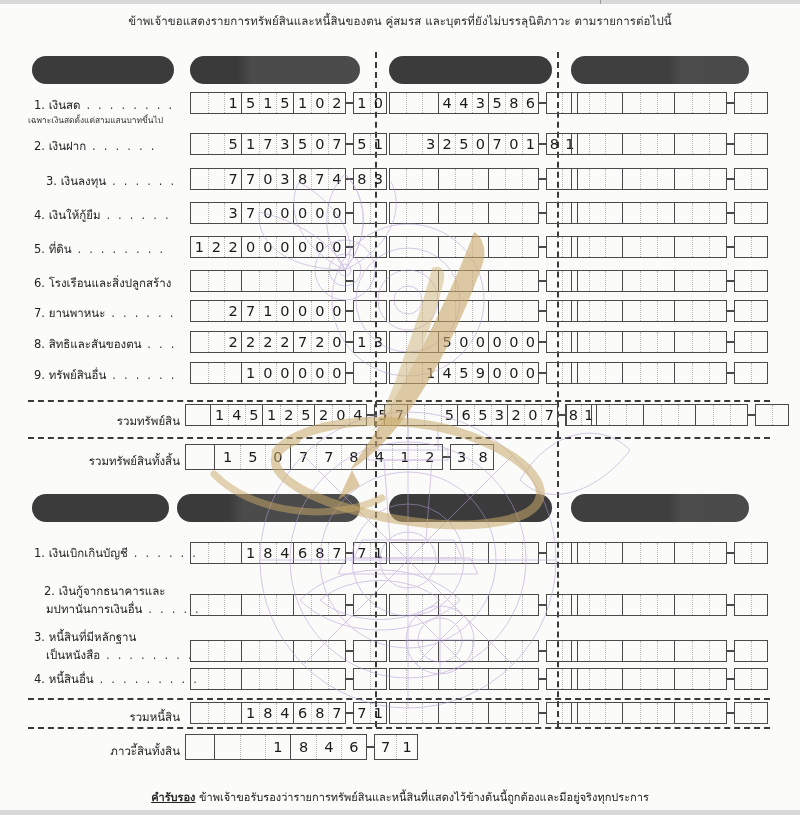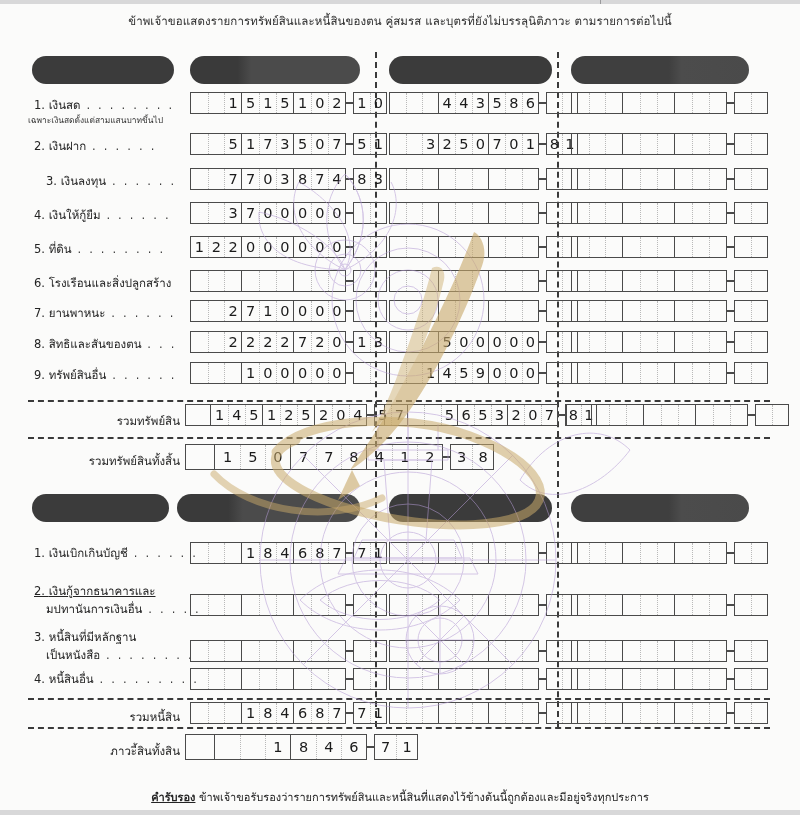--- a/index.html
+++ b/index.html
@@ -1200,21 +1200,21 @@
           <div class="cell" style="width: 17.3333px;"></div>
           <div class="cell" style="width: 17.3333px;"></div>
           <div class="cell" style="width: 17.3333px;"></div>
         </div>
         <div class="dash"></div>
         <div class="satang" style="width: 34px;">
           <div class="cell" style="width: 17px;"></div>
           <div class="cell" style="width: 17px;"></div>
         </div>
       </div>
-      <div class="rowlabel" style="left: 34px; top: 582px; text-decoration: underline;"><span>2. </span><span>เงินกู้จากธนาคารและ</span><span class="dots"> </span></div>
+      <div class="rowlabel" style="left: 44px; top: 582px;"><span>2. </span><span>เงินกู้จากธนาคารและ</span><span class="dots"> </span></div>
       <div class="rowlabel" style="left: 46px; top: 600px;"><span>มปทานันการเงินอื่น</span><span class="dots"> . . . . .</span></div>
       <div class="numbox" style="left: 190px; top: 594px;">
         <div class="grp" style="width: 52px;">
           <div class="cell" style="width: 17.3333px;"></div>
           <div class="cell" style="width: 17.3333px;"></div>
           <div class="cell" style="width: 17.3333px;"></div>
         </div>
         <div class="grp" style="width: 52px;">
           <div class="cell" style="width: 17.3333px;"></div>
           <div class="cell" style="width: 17.3333px;"></div>

